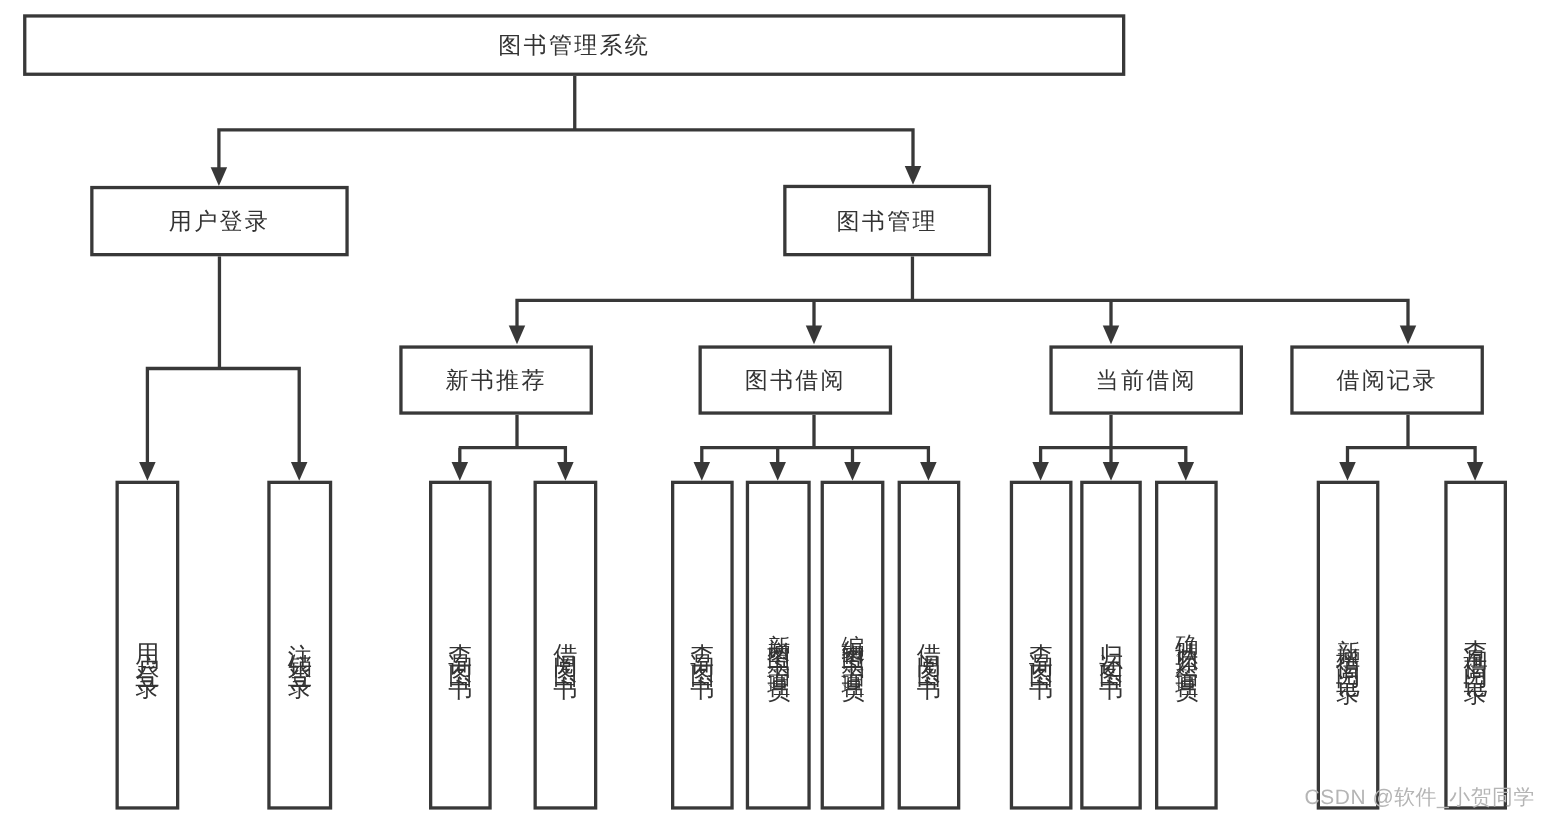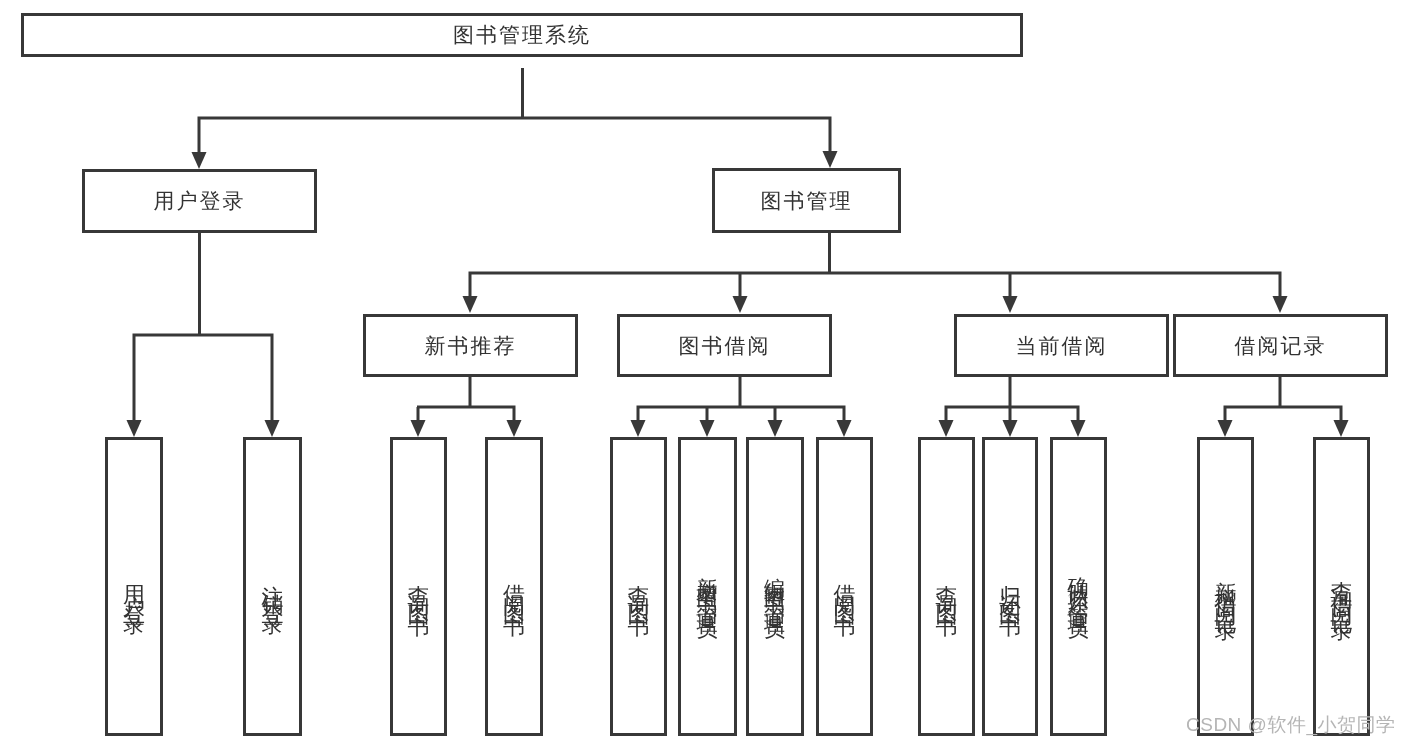--- a/index.html
+++ b/index.html
@@ -19,25 +19,25 @@
     display:flex;align-items:center;justify-content:center;
     color:#333333;
     z-index:2;
   }
   .h-label{
     font-size:21px;
     letter-spacing:2px;
     color:#333333;
     white-space:nowrap;
   }
-  .root{left:21px;top:13px;width:1002px;height:44px;}
+  .root{left:21px;top:13px;width:1002px;height:56px;}
   .l2a{left:82px;top:169px;width:235px;height:64px;}
   .l2b{left:712px;top:168px;width:189px;height:65px;}
-  .l3{top:314px;height:63px;width:215px;}
-  .l3a{left:363px;} .l3b{left:617px;} .l3c{left:954px;} .l3d{left:1173px;}
+  .l3{top:314px;height:63px;width:176px;}
+  .l3a{left:363px;} .l3b{left:635px;} .l3c{left:954px;} .l3d{left:1173px;}
   .leaf{top:437px;height:299px;}
   .v-label{
     writing-mode:vertical-rl;
     text-orientation:mixed;
     font-size:22px;
     letter-spacing:10px;
     color:#333333;
     line-height:1;
   }
   .v-label.mid{letter-spacing:8px;}

